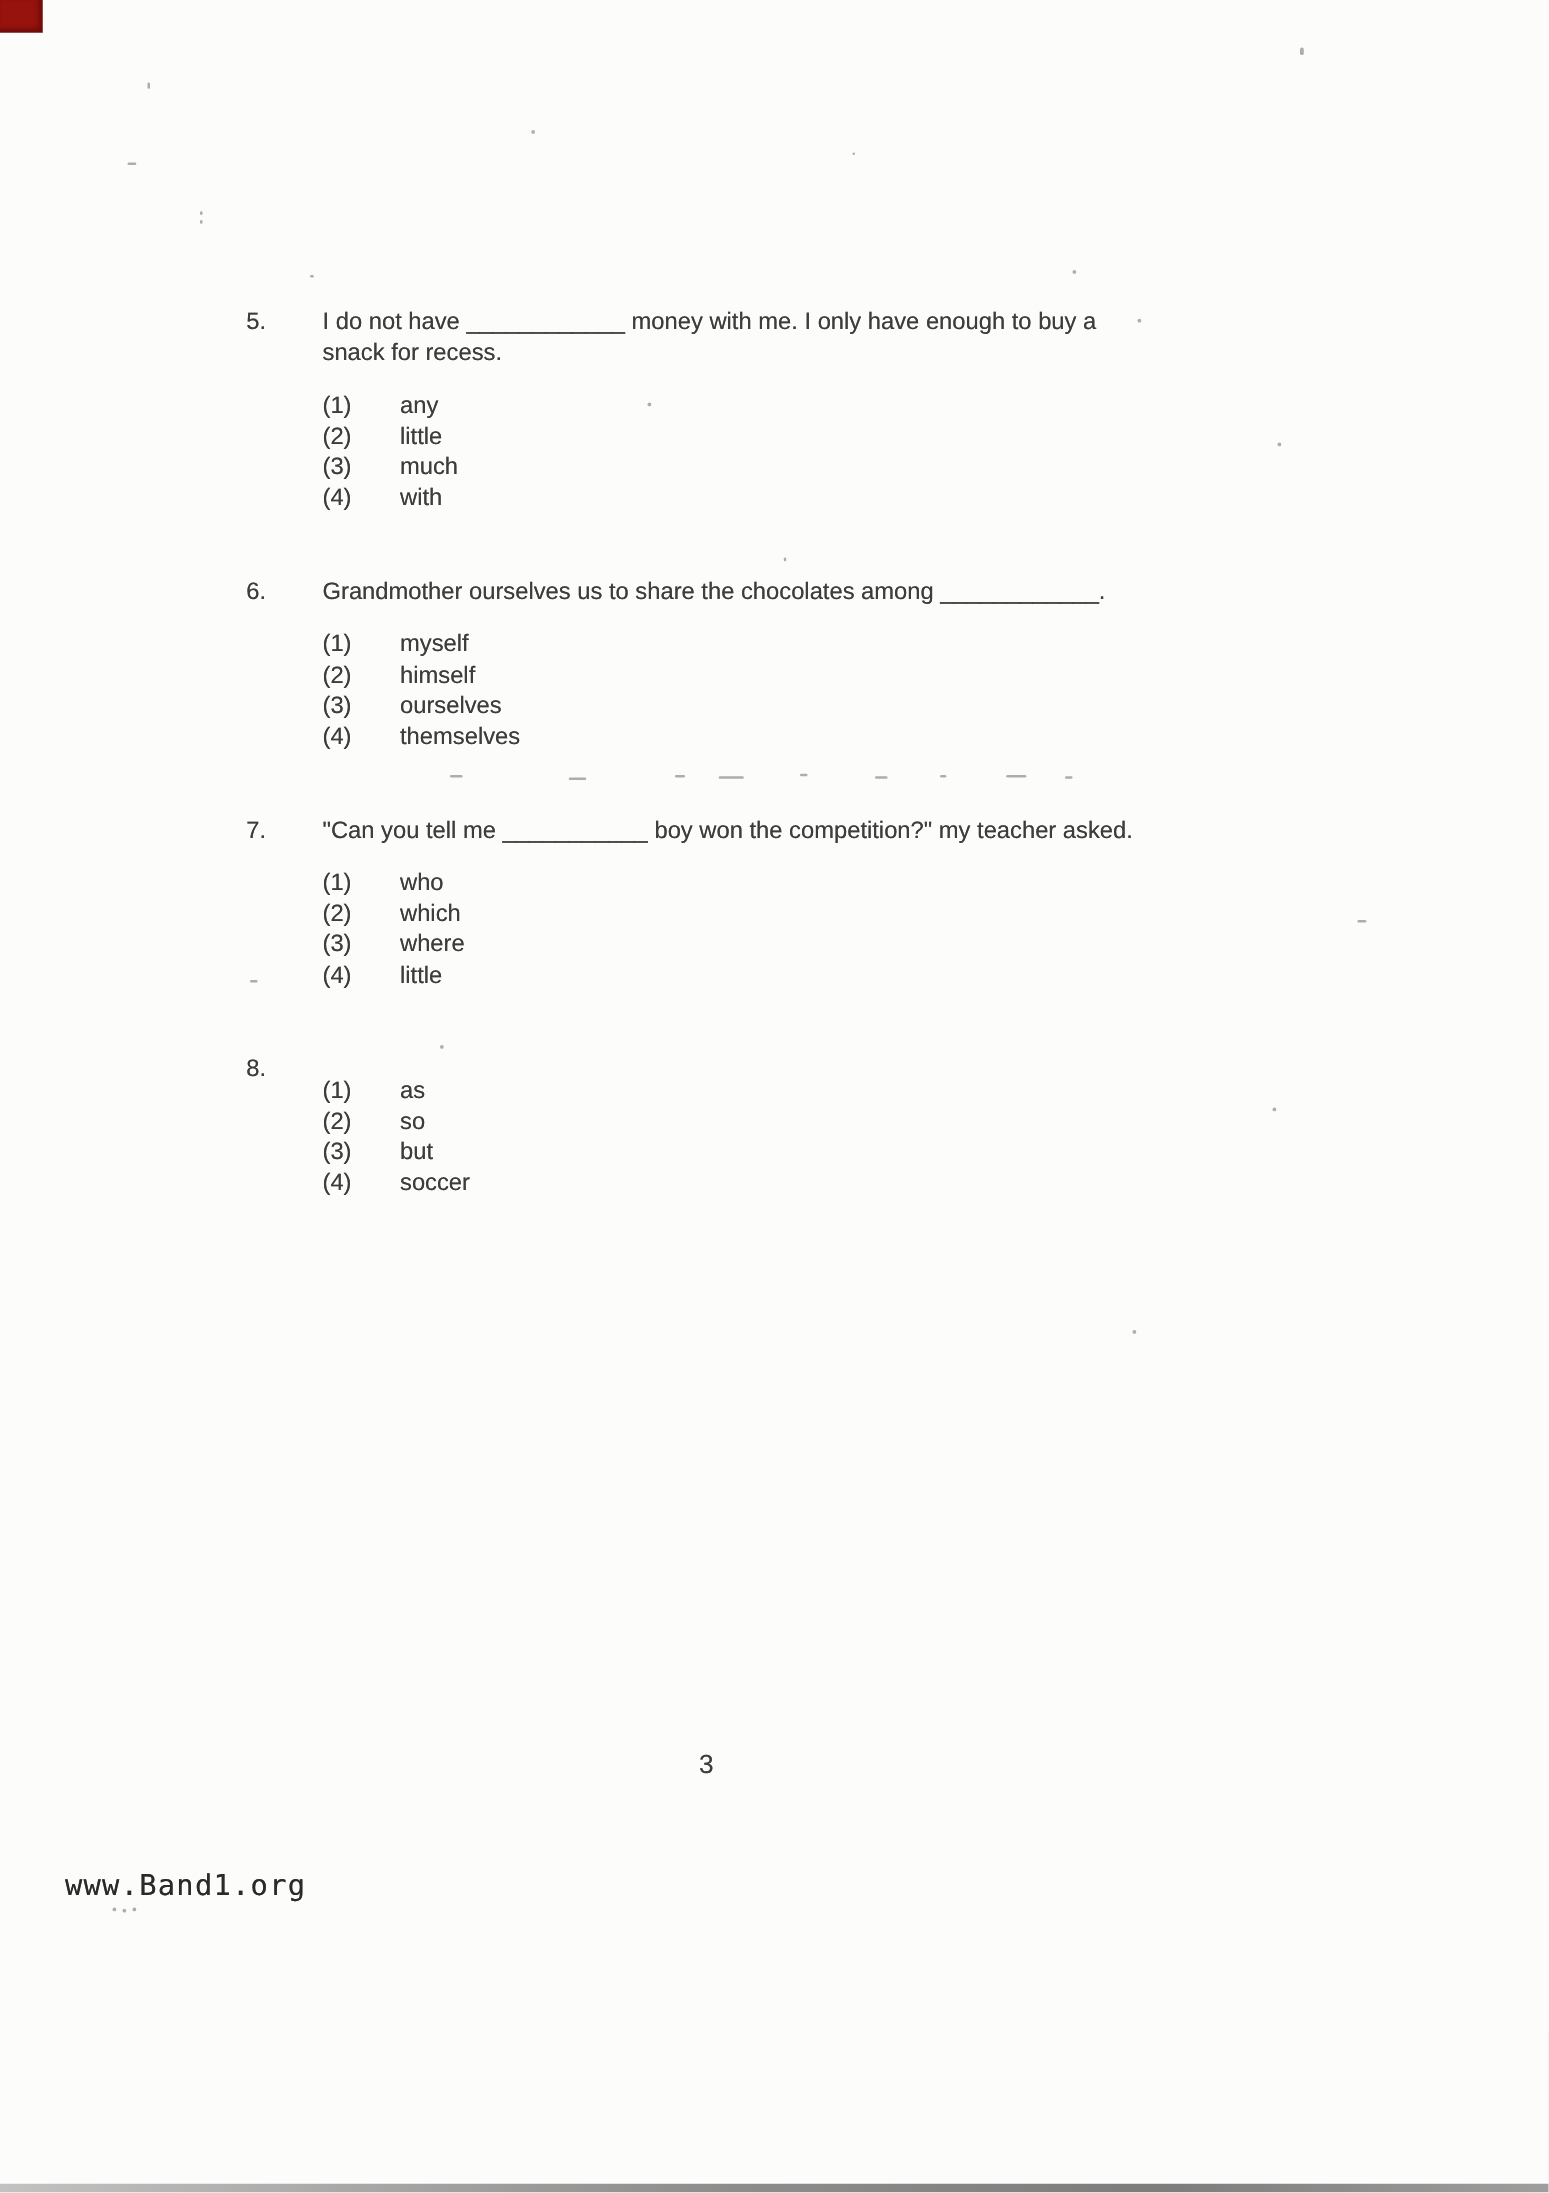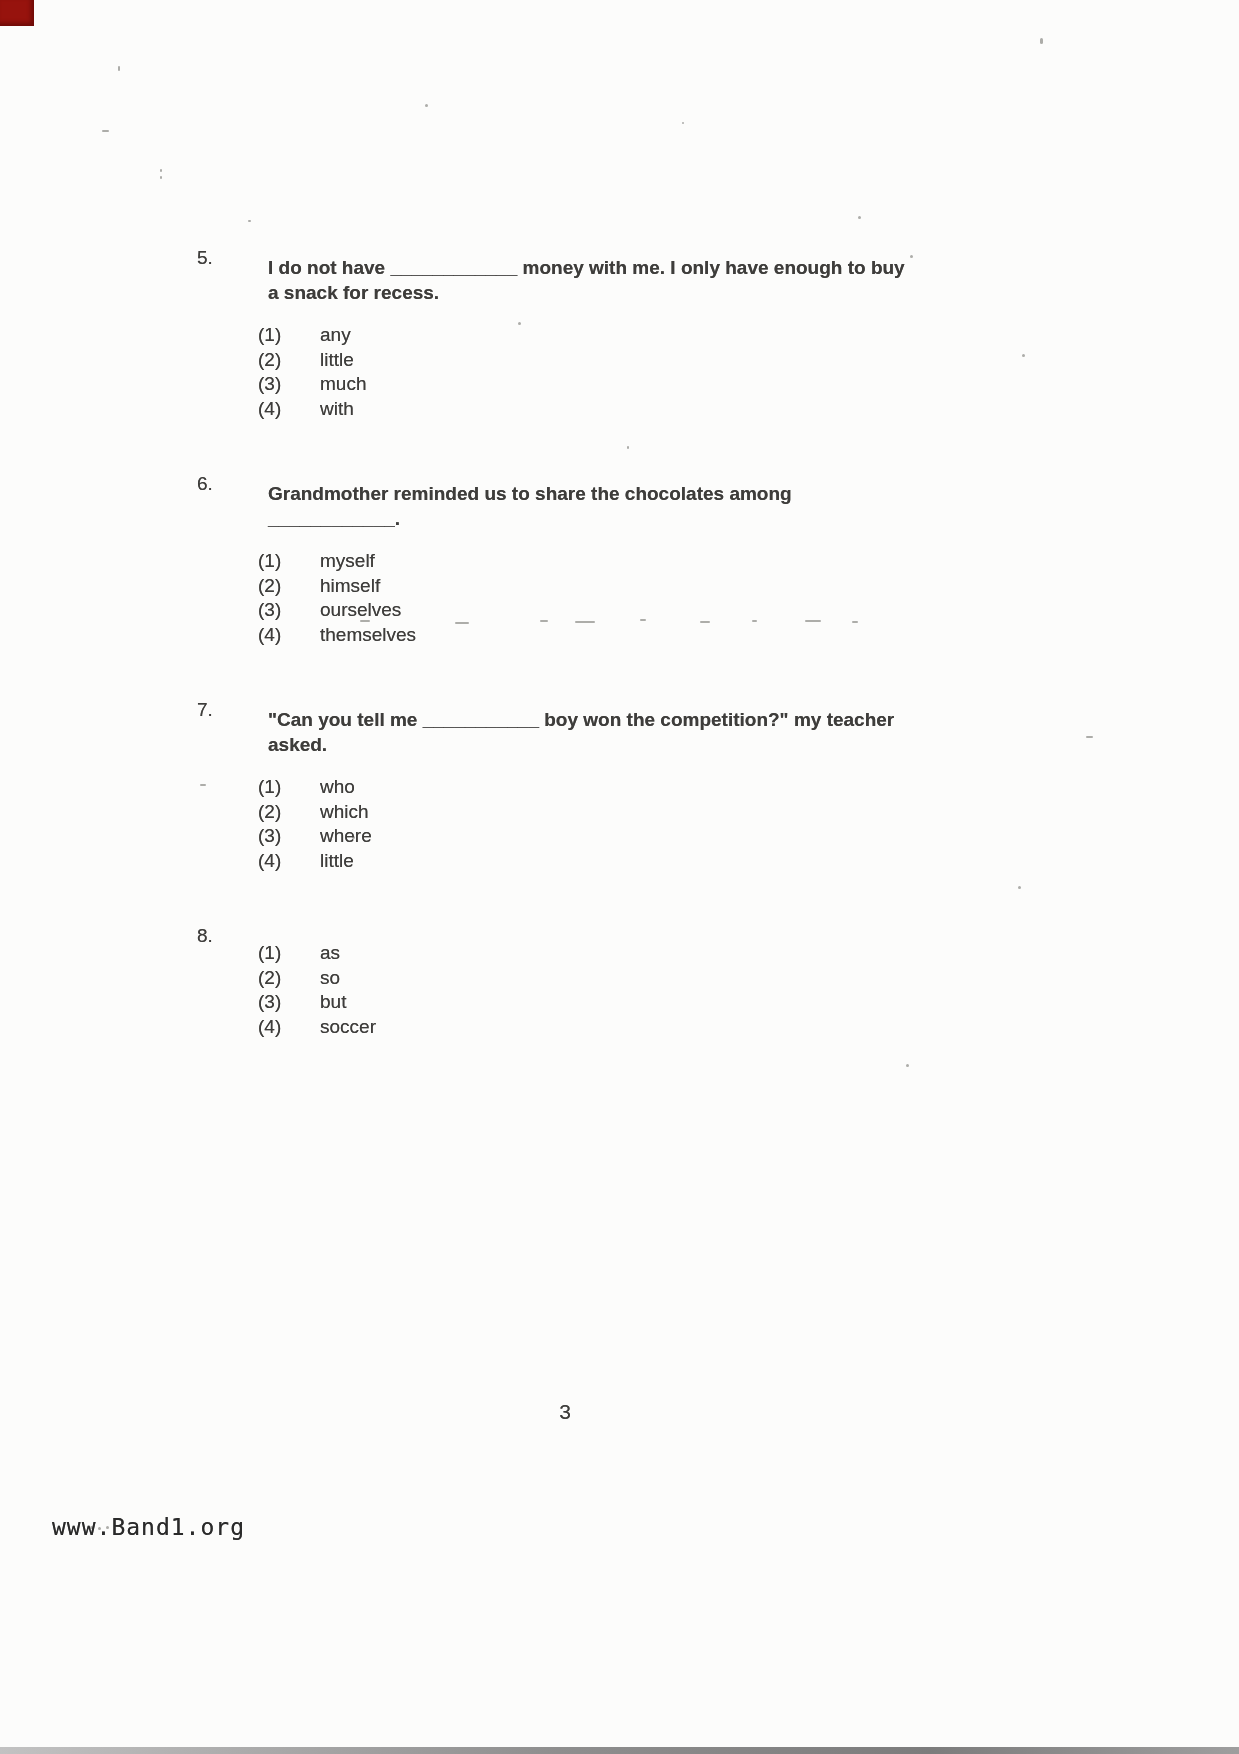--- a/index.html
+++ b/index.html
@@ -29,36 +29,35 @@
   }
 
   .content{
     position:absolute; top:245px; left:197px; width:770px;
     font-size:19px; line-height:25px;
     text-shadow:0 0 .5px rgba(63,62,60,.75);
   }
   .question{ display:flex; margin-bottom:50px; }
   .q-num{ width:61px; flex:none; }
   .q-body{ flex:1; max-width:672px; }
-  .q-text{ margin:10px;font-weight:bold; }
+  .q-text{ margin:0; }
   .options{ margin-top:18px; }
   .option{ display:flex; line-height:24.5px; }
   .opt-label{ width:62px; flex:none; }
 
   .page-number{
     position:absolute; top:1400px; left:0; width:1130px;
     text-align:center; font-size:21px;
     text-shadow:0 0 .5px rgba(63,62,60,.7);
   }
   .watermark{
     position:absolute; top:1496px; left:52px;
     font-family:"DejaVu Sans Mono", monospace;
     font-size:23px; letter-spacing:1px; color:#2c2c2c;
     text-shadow:0 0 .5px rgba(44,44,44,.7);
-    margin-top:18px;
   }
 
   .speck{
     position:absolute; background:#6b6b66; opacity:.55; border-radius:2px;
   }
 </style>
 </head>
 <body>
 
 <div class="page">
@@ -120,21 +119,21 @@
             <span class="opt-label">(4)</span>
             <span class="opt-text">with</span>
           </div>
         </div>
       </div>
     </div>
 
     <div class="question">
       <div class="q-num">6.</div>
       <div class="q-body">
-        <p class="q-text">Grandmother reminded us to share the chocolates among ____________.</p>
+        <p class="q-text">Grandmother ourselves us to share the chocolates among ____________.</p>
         <div class="options">
           <div class="option">
             <span class="opt-label">(1)</span>
             <span class="opt-text">myself</span>
           </div>
           <div class="option">
             <span class="opt-label">(2)</span>
             <span class="opt-text">himself</span>
           </div>
           <div class="option">

